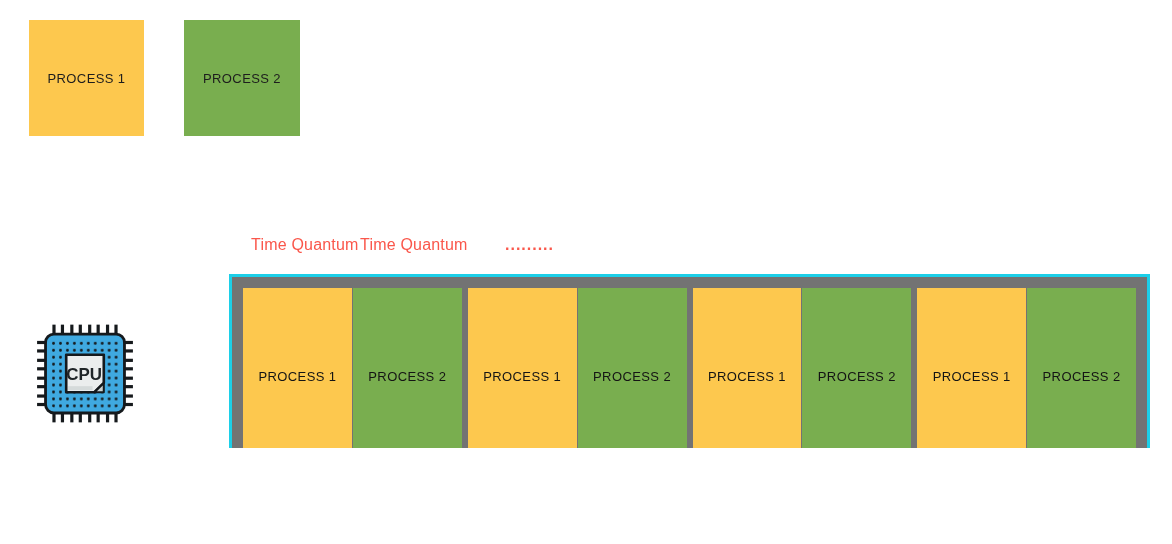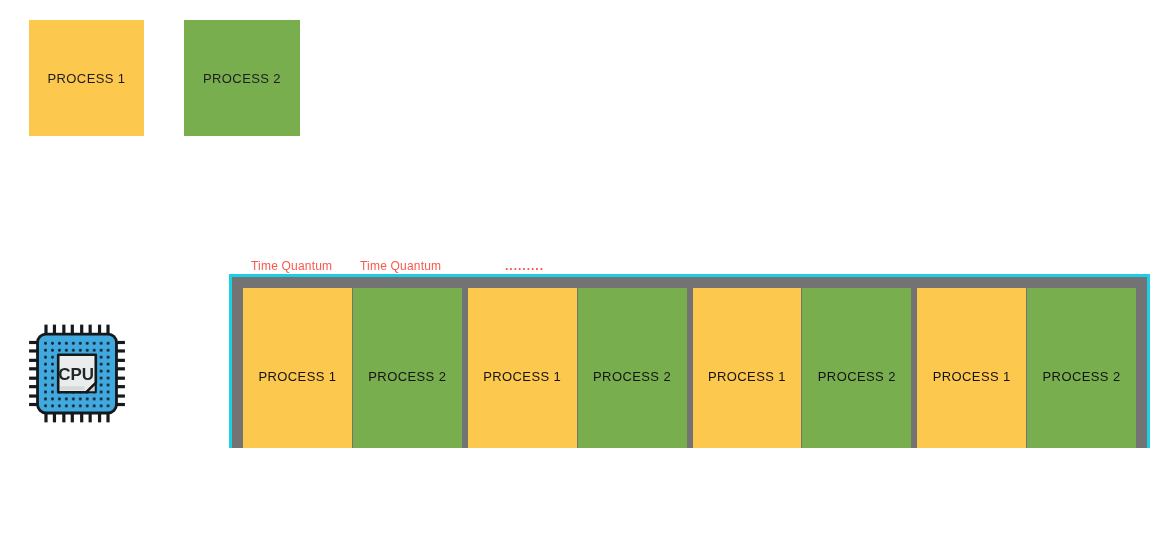--- a/index.html
+++ b/index.html
@@ -11,21 +11,21 @@
   
   .sq {
     position:absolute; display:flex; align-items:center; justify-content:center;
     font-size:13px; letter-spacing:.4px; color:#1d1d1d; text-align:center;
   }
   .sq.p1 { left:29px; top:20px; width:115px; height:116px; background:var(--p1); }
   .sq.p2 { left:184px; top:20px; width:116px; height:116px; background:var(--p2); }
 
   
   .annotation {
-    position:absolute; top:259px; color:var(--red); font-size:12px;
+    position:absolute; top:236px; color:var(--red); font-size:16px;
     letter-spacing:.2px; white-space:nowrap;
   }
   .annotation.q1 { left:251px; }
   .annotation.q2 { left:360px; }
   .annotation.dots { left:505px; letter-spacing:1px; font-weight:bold; }
 
   
   .timeline {
     position:absolute; left:229px; top:274px; width:921px; height:205px;
     box-sizing:border-box; border:3px solid var(--cyan);
@@ -33,21 +33,21 @@
   }
   .block {
     flex:1; display:flex; align-items:center; justify-content:center;
     font-size:13px; letter-spacing:.4px; color:#141414; white-space:nowrap;
   }
   .block.p1 { background:var(--p1); }
   .block.p2 { background:var(--p2); }
   .block.p2:not(:last-child) { margin-right:5px; }
 
   
-  .cpu-wrap { position:absolute; left:28px; top:319px; width:98px; height:109px; }
+  .cpu-wrap { position:absolute; left:36px; top:319px; width:98px; height:109px; }
   .cpu-wrap svg { display:block; width:100%; height:100%; }
 </style>
 </head>
 <body>
 
 <div class="canvas">
 
   <div class="sq p1">
     <span>PROCESS 1</span>
   </div>

